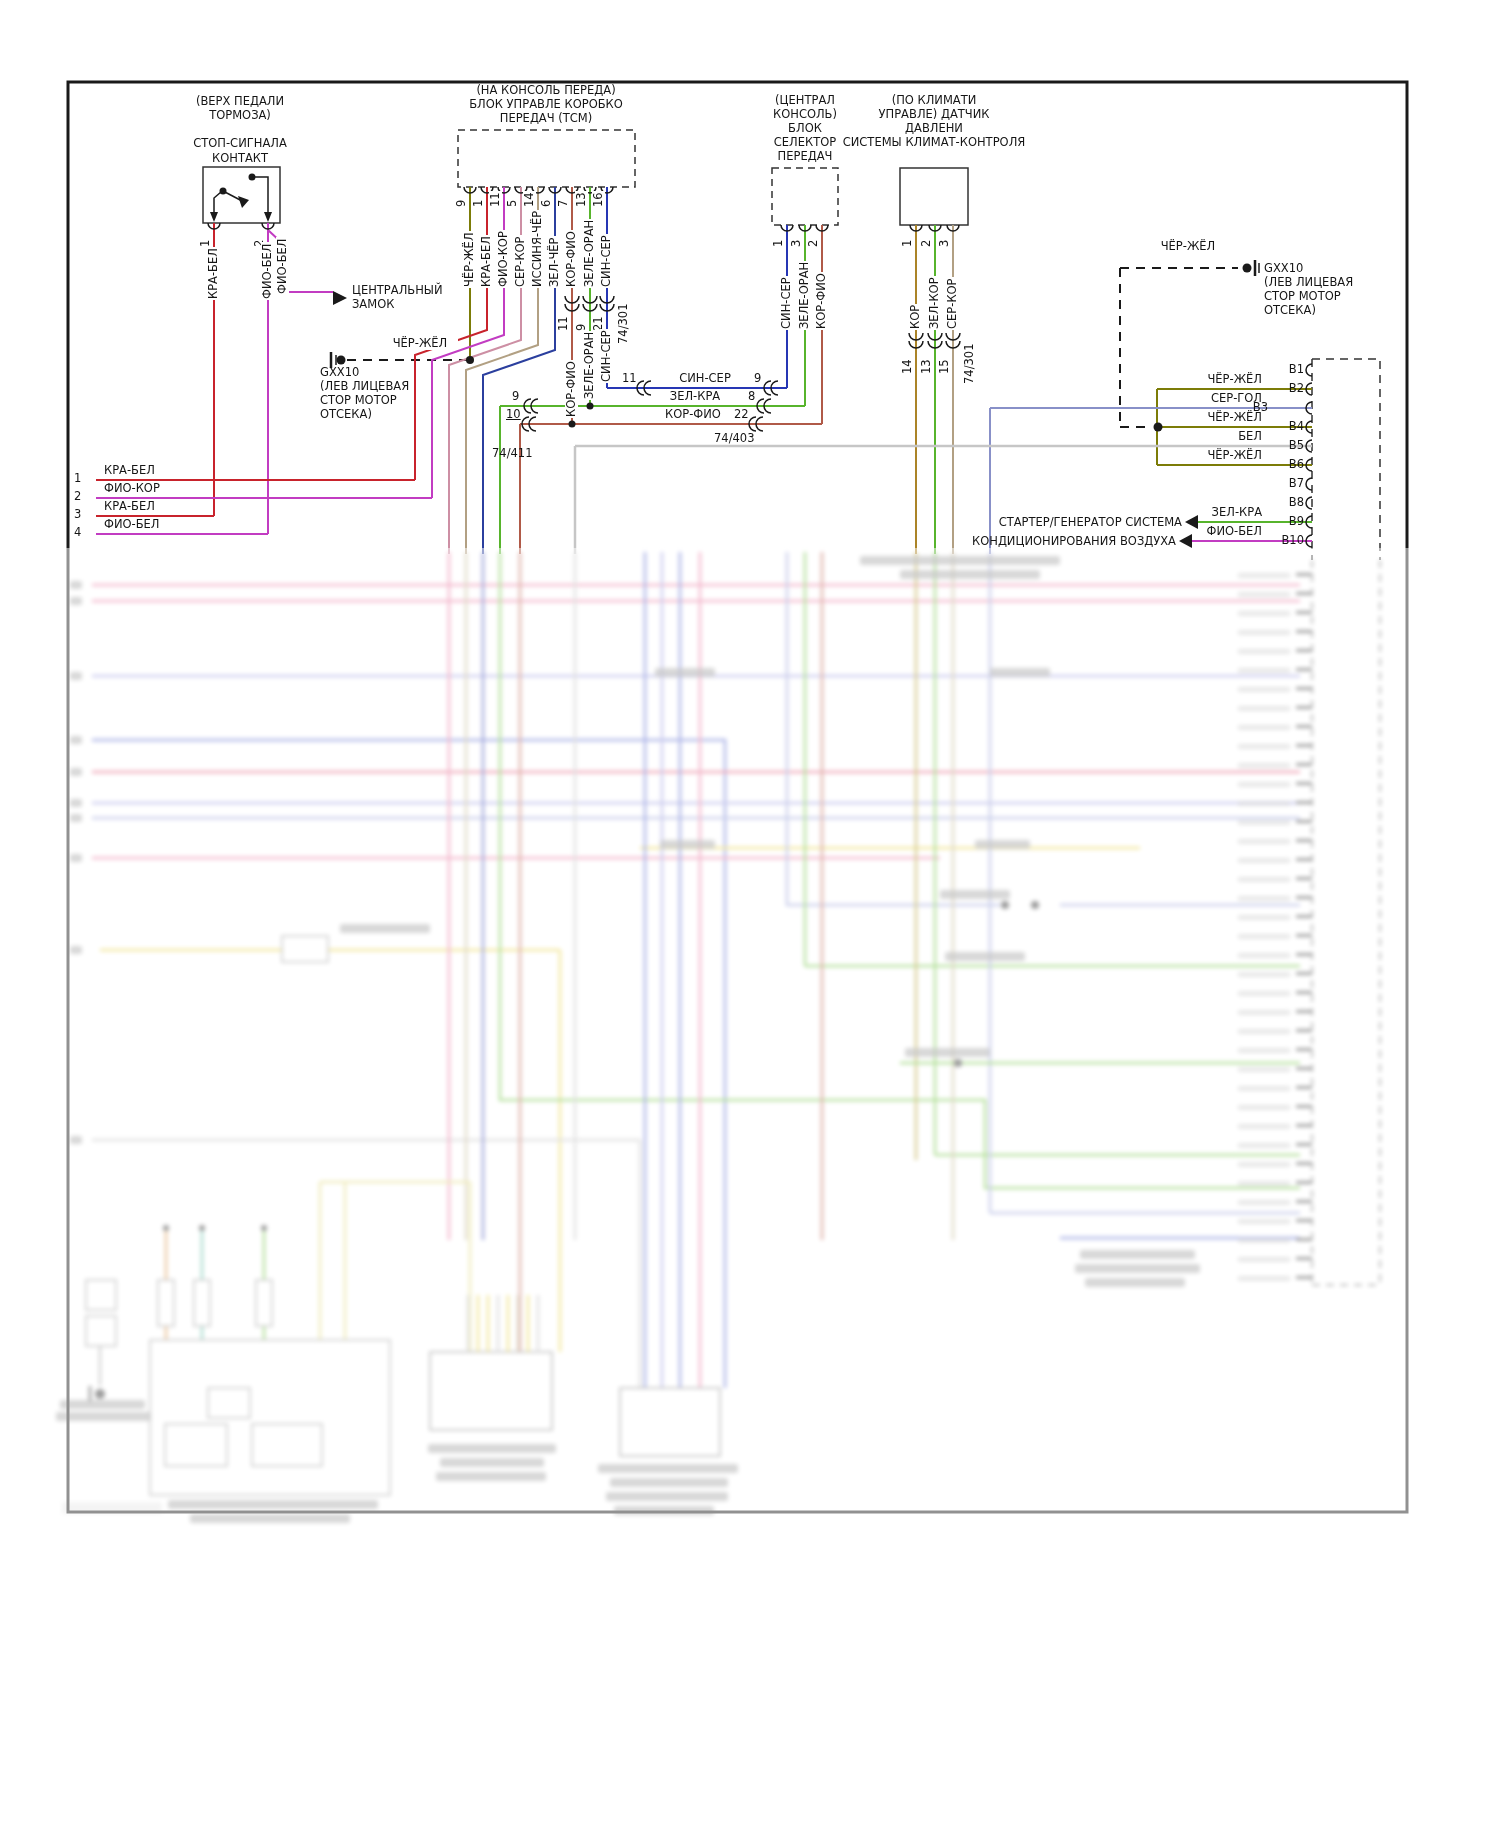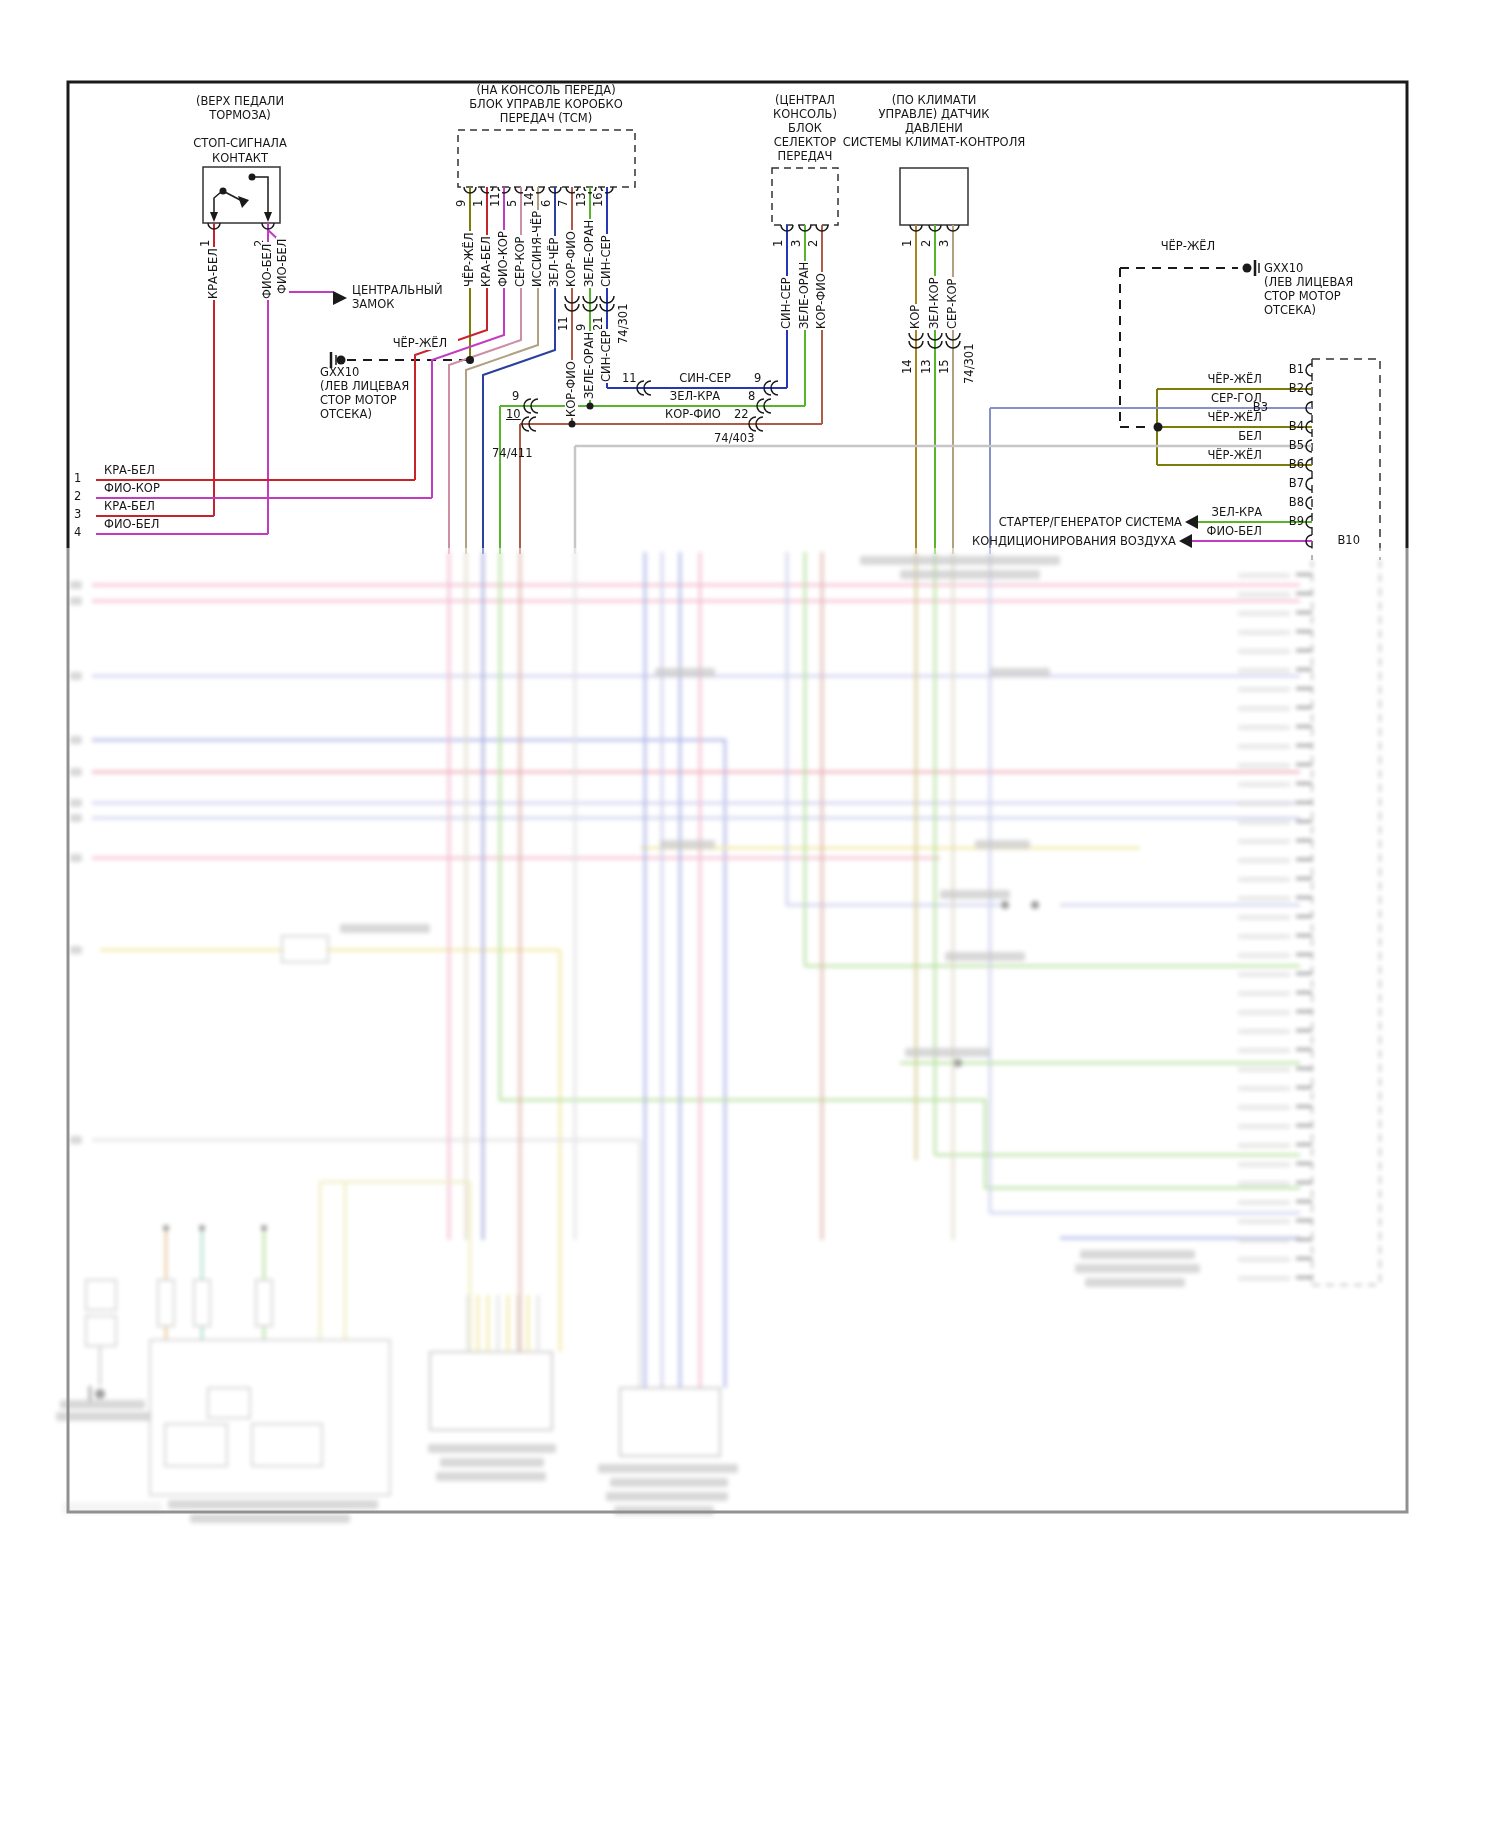--- a/index.html
+++ b/index.html
@@ -324,21 +324,21 @@
 
   <span class="lbl rgt" style="left:1268px;top:363px;width:36px;">В1</span>
   <span class="lbl rgt" style="left:1268px;top:382px;width:36px;">В2</span>
   <span class="lbl rgt" style="left:1232px;top:401px;width:36px;">В3</span>
   <span class="lbl rgt" style="left:1268px;top:420px;width:36px;">В4</span>
   <span class="lbl rgt" style="left:1268px;top:439px;width:36px;">В5</span>
   <span class="lbl rgt" style="left:1268px;top:458px;width:36px;">В6</span>
   <span class="lbl rgt" style="left:1268px;top:477px;width:36px;">В7</span>
   <span class="lbl rgt" style="left:1268px;top:496px;width:36px;">В8</span>
   <span class="lbl rgt" style="left:1268px;top:515px;width:36px;">В9</span>
-  <span class="lbl rgt" style="left:1324px;top:534px;width:36px;">В10</span>
+  <span class="lbl rgt" style="left:1268px;top:534px;width:36px;">В10</span>
   <span class="lbl rgt" style="left:1150px;top:373px;width:112px;">ЧЁР-ЖЁЛ</span>
   <span class="lbl rgt" style="left:1150px;top:392px;width:112px;">СЕР-ГОЛ</span>
   <span class="lbl rgt" style="left:1150px;top:411px;width:112px;">ЧЁР-ЖЁЛ</span>
   <span class="lbl rgt" style="left:1150px;top:430px;width:112px;">БЕЛ</span>
   <span class="lbl rgt" style="left:1150px;top:449px;width:112px;">ЧЁР-ЖЁЛ</span>
   <span class="lbl rgt" style="left:1200px;top:506px;width:62px;">ЗЕЛ-КРА</span>
   <span class="lbl rgt" style="left:1200px;top:525px;width:62px;">ФИО-БЕЛ</span>
 
   <span class="lbl rgt" style="left:950px;top:516px;width:232px;">СТАРТЕР/ГЕНЕРАТОР СИСТЕМА</span>
   <span class="lbl rgt" style="left:944px;top:535px;width:232px;">КОНДИЦИОНИРОВАНИЯ ВОЗДУХА</span>

